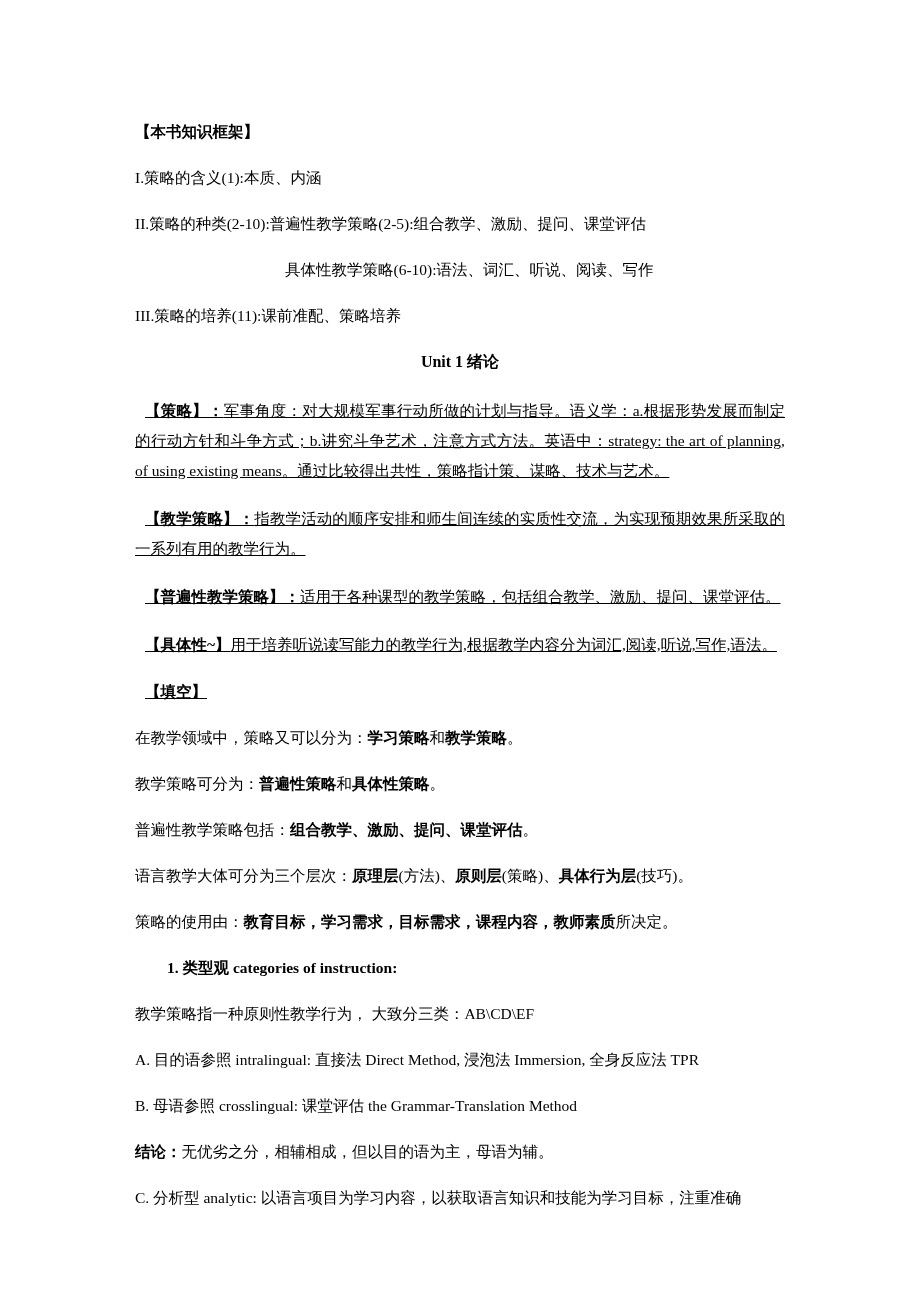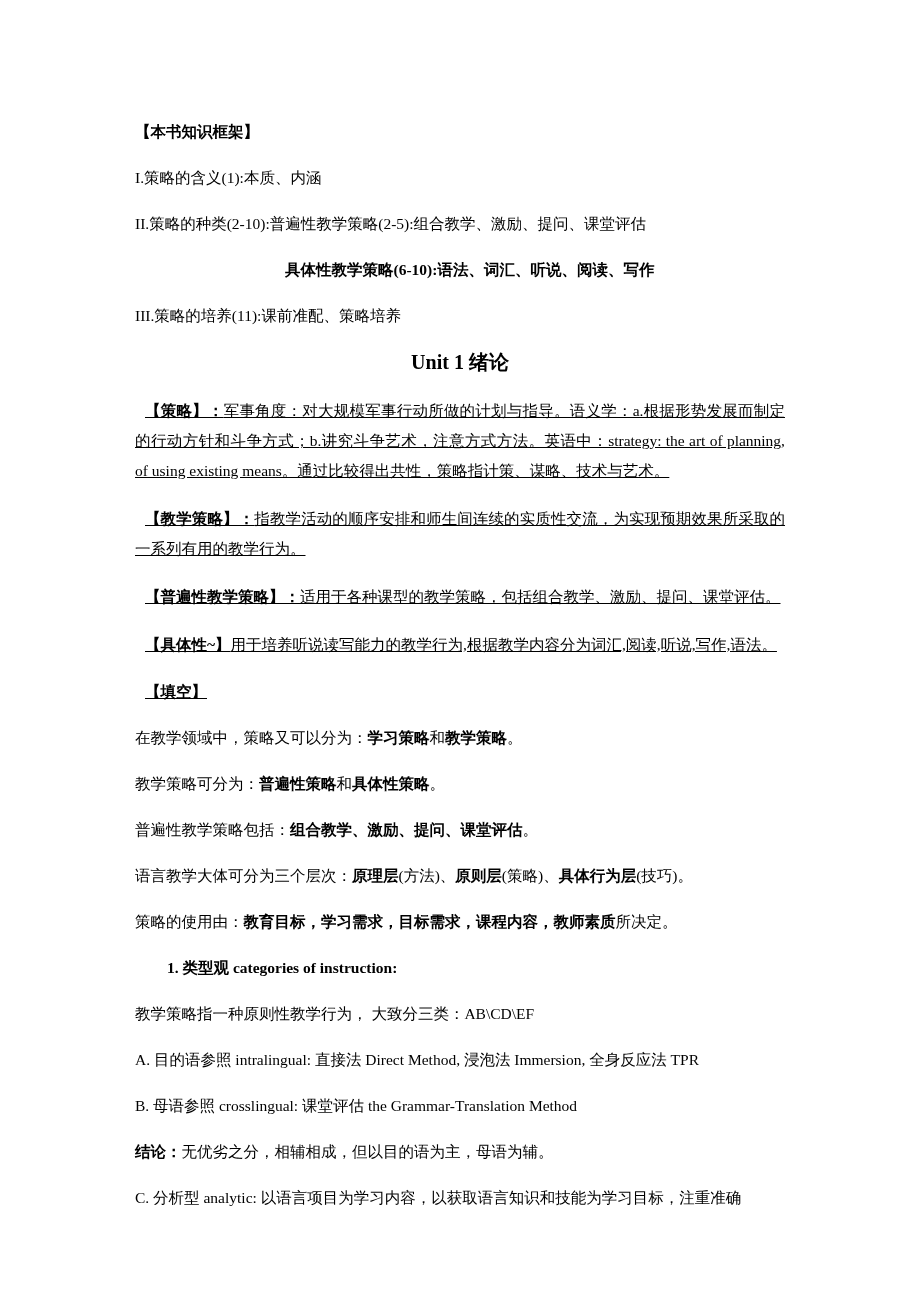--- a/index.html
+++ b/index.html
@@ -38,31 +38,30 @@
   .para {
     margin-bottom: 18px;
     line-height: 28px;
   }
   .indent1 {
     text-indent: 10px;
     text-decoration: underline;
   }
   .indent-deep {
     padding-left: 150px;
-    font-weight: bold;
   }
   .bold {
     font-weight: bold;
   }
   .u {
     font-weight: bold;
   }
   .heading-unit {
     font-weight: bold;
-    font-size: 20px;
+    font-size: 16px;
     text-align: center;
     margin-bottom: 20px;
     margin-top: 4px;
     line-height: 28px;
   }
   .section-head {
     font-weight: bold;
     margin-bottom: 18px;
     line-height: 28px;
   }

